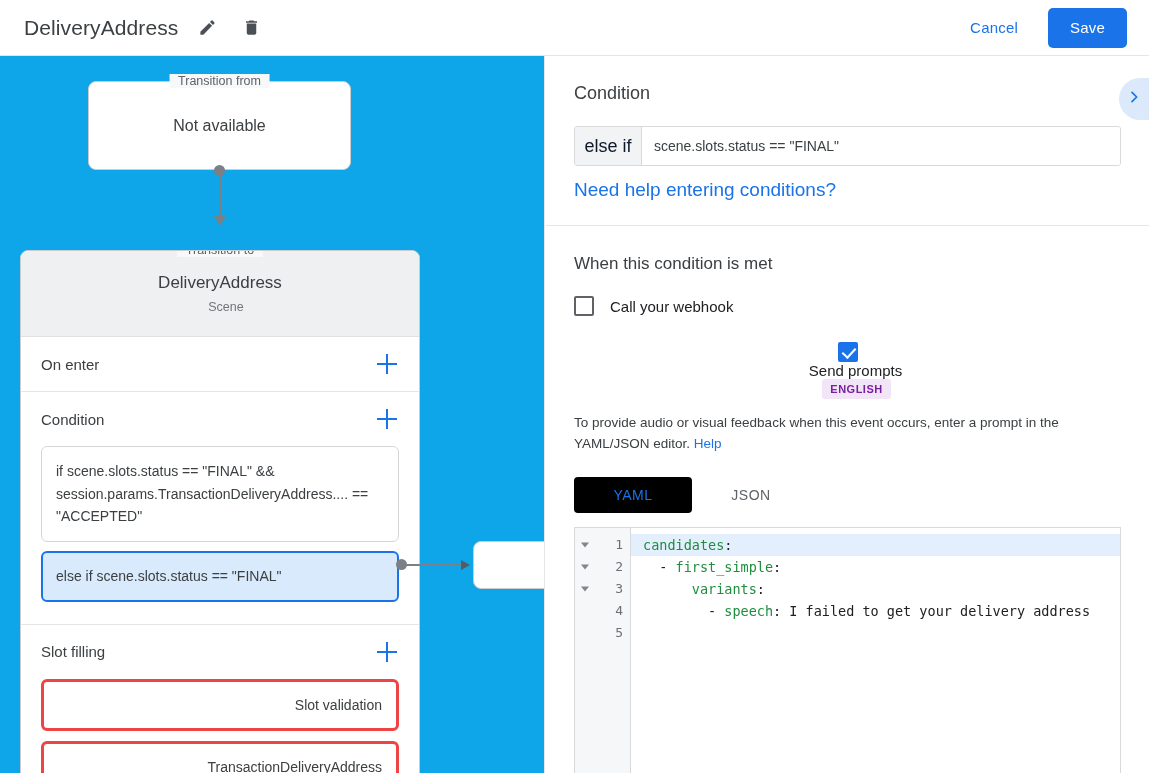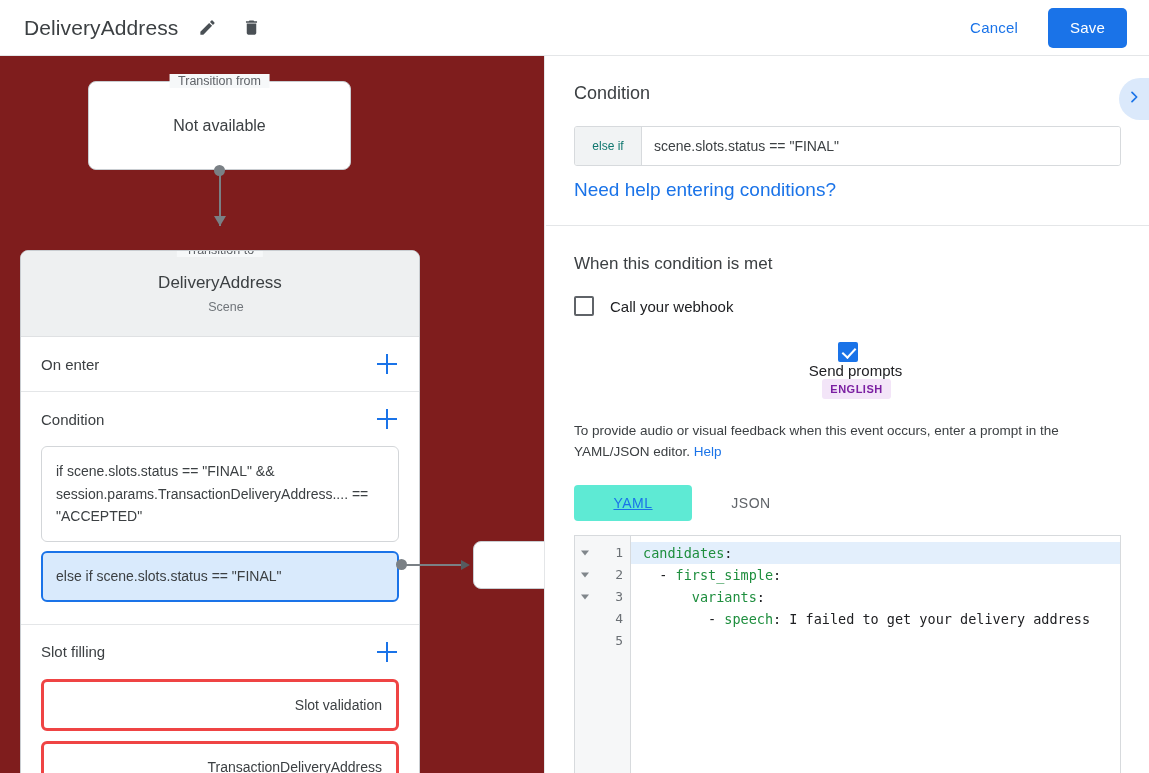--- a/index.html
+++ b/index.html
@@ -37,21 +37,21 @@
   .btn-save {
     margin-left: 18px; margin-right: 22px;
     background: #1a73e8; color: #fff; border: none; border-radius: 5px;
     font-size: 15px; font-family: inherit; font-weight: 500;
     padding: 0 22px; height: 40px; cursor: pointer; letter-spacing: .2px;
   }
 
   
   .left-panel {
     position: absolute; left: 0; top: 56px; width: 545px; height: 717px;
-    background: #7f1d1d; border-right: 1px solid #e4e6e8; overflow: hidden;
+    background: #0ea5e9; border-right: 1px solid #e4e6e8; overflow: hidden;
   }
 
   
   .fs {
     position: absolute; border: 1px solid #c9cdd1; border-radius: 8px;
     background: #fff;
   }
   .fs-legend {
     position: absolute; top: -8px; left: 50%; transform: translateX(-50%);
     background: #f6f8f9; padding: 0 9px; font-size: 12.5px; color: #5f6368;
@@ -144,21 +144,21 @@
   .rp-sep { height: 1px; background: #e4e6e8; }
 
   .rp-h1 { font-size: 18px; color: #3c4043; padding-top: 27px; }
   .cond-input-row {
     margin-top: 22px; display: flex; height: 40px;
     border: 1px solid #d7dadd; border-radius: 3px; overflow: hidden;
   }
   .cond-prefix {
     width: 67px; background: #f1f3f4; border-right: 1px solid #d7dadd;
     display: flex; align-items: center; justify-content: center;
-    font-size: 12px; color: #0f766e;
+    font-size: 18px; color: #0f172a;
   }
   .cond-value {
     flex: 1; border: none; outline: none; padding: 0 12px; font-size: 14px;
     font-family: inherit; color: #3c4043; background: #fff;
   }
   .link { color: #1a73e8; text-decoration: none; cursor: pointer; }
   .help-link { display: inline-block; margin-top: 13px; font-size: 19px; }
   .rp-pad-bottom { height: 24px; }
 
   .chevron-pill {
@@ -182,32 +182,32 @@
     width: 6px; height: 11px; border: solid #fff;
     border-width: 0 2px 2px 0; transform: rotate(43deg);
   }
   .check-label { margin-left: 16px; font-size: 15px; color: #202124; font-weight: 500; }
   .lang-badge {
     margin-left: 18px; background: #f3e5f8; color: #7b1fa2;
     font-size: 11px; letter-spacing: .5px; font-weight: 700;
     padding: 4px 8px; border-radius: 3px;
   }
   .helper-text {
-    margin-top: 22px; font-size: 13.5px; color: #3c4043; line-height: 1.55;
+    margin-top: 14px; font-size: 13.5px; color: #3c4043; line-height: 1.55;
     max-width: 560px;
   }
 
   .tabs { margin-top: 22px; display: flex; }
   .tab {
     height: 36px; min-width: 118px; border-radius: 4px;
     display: flex; align-items: center; justify-content: center;
     font-size: 14px; font-weight: 500; color: #5f6368; cursor: pointer;
     letter-spacing: .5px; background: none; border: none; font-family: inherit;
   }
-  .tab.active { background: #5eead4; color: #1a73e8; text-decoration: underline; }
+  .tab.active { background: #000000; color: #1a73e8; }
 
   .editor {
     margin-top: 14px; border: 1px solid #d7dadd; border-top: 1px solid #d7dadd;
     height: 282px; display: flex; overflow: hidden; background: #fff;
   }
   .gutter {
     width: 56px; background: #f6f7f8; border-right: 1px solid #d7dadd;
     padding-top: 6px; flex: none;
   }
   .gl {

